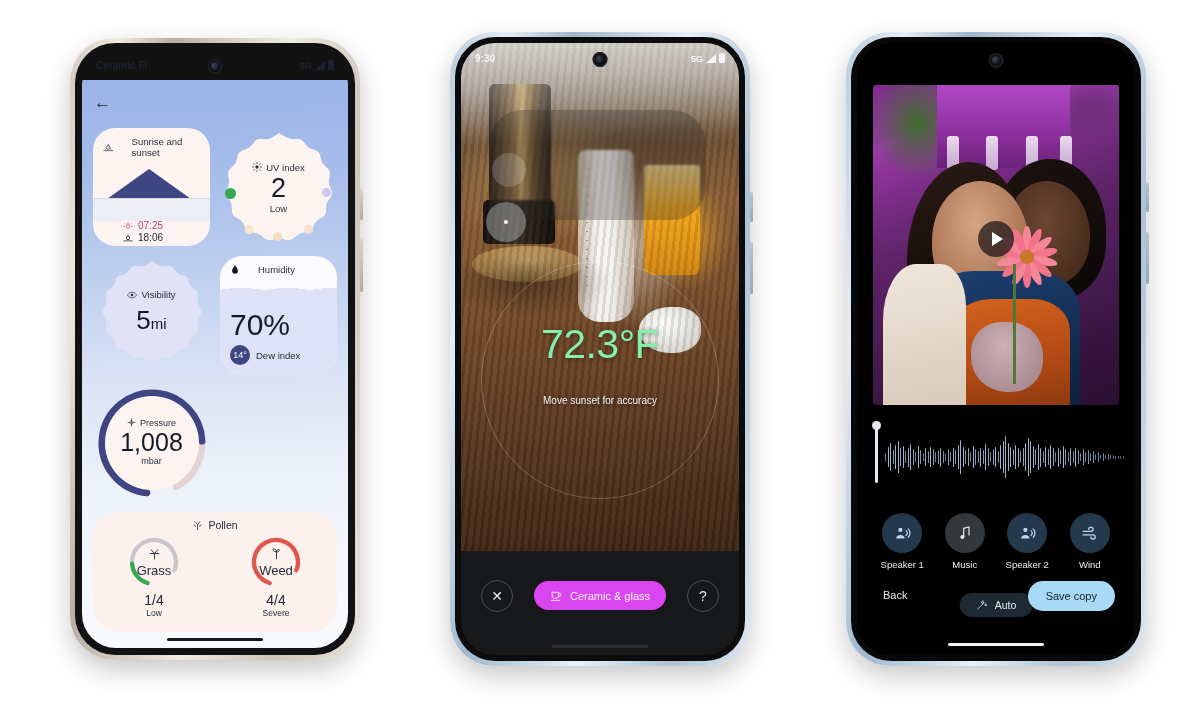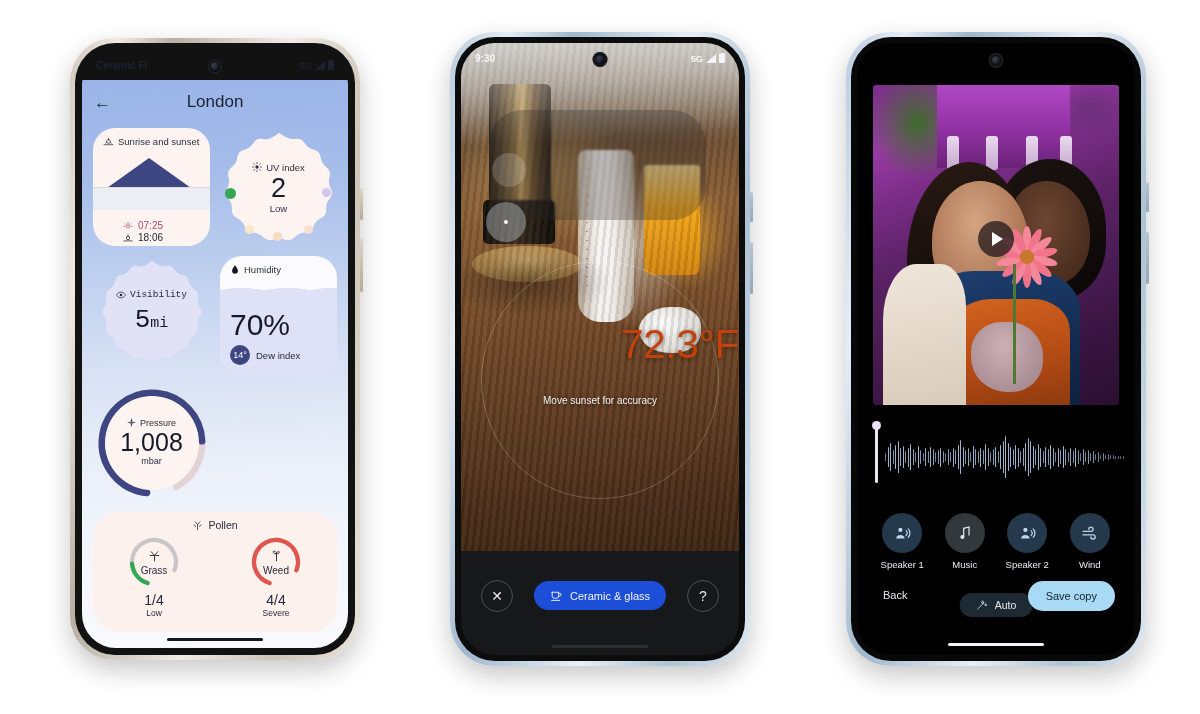--- a/index.html
+++ b/index.html
@@ -77,21 +77,21 @@
   .w-top { position:relative; height:44px; margin-top:30px; display:flex; align-items:center; }
   .w-back { position:absolute; left:12px; font-size:17px; color:#1f2536; line-height:1; cursor:pointer; }
   .w-title { flex:1; text-align:center; font-size:17px; color:#1b2233; font-weight:400; }
 
   .w-grid { padding: 4px 11px 0 11px; display:grid; grid-template-columns: 1fr 1fr; gap:10px; }
 
   .card { border-radius:22px; overflow:hidden; position:relative; }
 
   
   .c-sunrise { background:#fdf4f2; height:118px; }
-  .c-hd { display:flex; align-items:center; gap:4px; padding:8px 0 0 10px; font-size:9.5px; color:#2a2f3d; }
+  .c-hd { display:flex; align-items:center; gap:18px; padding:8px 0 0 10px; font-size:9.5px; color:#2a2f3d; }
   .sun-art { position:relative; height:60px; margin-top:3px; overflow:hidden; }
   .sun-sky { position:absolute; inset:0; background:#fdf4f2; }
   .sun-ball { position:absolute; left:46%; top:14px; width:15px;height:15px;border-radius:50%; background:#f5b528; }
   .sun-mt {
     position:absolute; left:12%; bottom:22px; width:0;height:0;
     border-style:solid; border-width:0 42px 30px 42px;
     border-color: transparent transparent #3d4582 transparent;
   }
   .sun-horizon { position:absolute; left:0; right:0; bottom:22px; height:1px; background:#e2d9d7; }
   .sun-ground { position:absolute; left:0;right:0;bottom:0;height:22px; background:#eceef6; }
@@ -154,21 +154,21 @@
 
   
   .c-pollen { grid-column: 1 / span 2; background:#fdf1ee; border-radius:26px; height:120px; padding-top:7px; }
   .pollen-hd { display:flex; align-items:center; justify-content:center; gap:5px; font-size:10.5px; color:#262c3b; }
   .pollen-row { display:flex; justify-content:space-around; margin-top:4px; }
   .pollen-item { width:74px; text-align:center; }
   .gauge { position:relative; width:54px; height:54px; margin:0 auto; }
   .gauge-c { position:absolute; inset:0; display:flex; flex-direction:column;
              align-items:center; justify-content:center; gap:1px; }
   .gauge-ic { font-size:11px; line-height:1; }
-  .gauge-t { font-size:10px; color:#242a39; }
+  .gauge-t { font-size:13px; color:#242a39; }
   .pollen-sub1 { font-size:14px; color:#242a39; margin-top:3px; }
   .pollen-sub2 { font-size:8.5px; color:#242a39; }
 
   .navbar-light { position:absolute; left:50%; bottom:7px; transform:translateX(-50%);
     width:96px; height:3.5px; border-radius:3px; background:#15181f; }
 
   
   .t-screen { width:100%;height:100%; position:relative; background:#0b0b0b; }
   .t-photo {
     position:absolute; left:0; right:0; top:0; height:83%;
@@ -213,32 +213,32 @@
   }
   .t-blob1 { position:absolute; left:11%; top:18%; width:34px;height:34px;border-radius:50%;
     background: rgba(255,255,255,.18); }
   .t-blob2 { position:absolute; left:9%; top:26%; width:40px;height:40px;border-radius:50%;
     background: rgba(190,200,205,.42); display:flex; align-items:center; justify-content:center; }
   .t-blob2::after{content:"";width:4px;height:4px;border-radius:50%;background:#fff;}
 
   .t-ring { position:absolute; left:50%; top:55%; transform:translate(-50%,-50%);
     width:238px; height:238px; border-radius:50%; border:1.5px solid rgba(255,255,255,.22); }
 
-  .t-temp { position:absolute; left:0;right:0; top:45.5%; text-align:right;
-    font-size:41px; color:#c2410c; font-weight:400; letter-spacing:-.5px;
+  .t-temp { position:absolute; left:0;right:0; top:45.5%; text-align:center;
+    font-size:41px; color:#86efac; font-weight:400; letter-spacing:-.5px;
     text-shadow:0 1px 5px rgba(0,0,0,.45); }
   .t-hint { position:absolute; left:0;right:0; top:57.5%; text-align:center;
     font-size:10px; color:#f2f2f2; text-shadow:0 1px 4px rgba(0,0,0,.5); }
 
   .t-bottombar { position:absolute; left:0;right:0;bottom:0; height:17%;
     background:#17181a; display:flex; align-items:center; justify-content:space-between;
     padding: 0 20px 14px 20px; }
   .t-circbtn { width:32px;height:32px;border-radius:50%; border:1px solid #4b4f55;
     color:#e7e9ec; display:flex; align-items:center; justify-content:center; font-size:14px; }
-  .t-pill { background:#1d4ed8; color:#f1f4f7; border-radius:18px;
+  .t-pill { background:#d946ef; color:#f1f4f7; border-radius:18px;
     padding:8px 16px; font-size:11px; display:flex; align-items:center; gap:7px; }
   .t-statusbar { color:#f4f5f6; }
   .t-statusbar .tri { border-color: transparent transparent #f4f5f6 transparent; }
   .t-statusbar .batt { background:#f4f5f6; }
   .navbar-dark { position:absolute; left:50%; bottom:7px; transform:translateX(-50%);
     width:96px; height:3.5px; border-radius:3px; background:#2b2d30; }
 
   
   .a-screen { width:100%; height:100%; background:#000; position:relative; }
   .a-photo {
@@ -324,21 +324,20 @@
             <span class="sb-right">
               <span class="sb-5g">5G</span>
               <span class="tri"></span>
               <span class="batt"></span>
             </span>
           </div>
           <div class="punch-hole" style="top:9px;"></div>
 
           <div class="w-top">
             <span class="w-back">←</span>
-            <div class="w-title">London</div>
           </div>
 
           <div class="w-grid">
 
             <div class="card c-sunrise">
               <div class="c-hd">
                 <svg width="11" height="11" viewBox="0 0 24 24">
                   <circle cx="12" cy="12" r="4" fill="none" stroke="#2a2f3d" stroke-width="1.6"></circle>
                   <path d="M2 19h20M6 16l2-2M18 16l-2-2M12 5v3" stroke="#2a2f3d" stroke-width="1.6" fill="none" stroke-linecap="round"></path>
                 </svg>
@@ -390,21 +389,21 @@
                     <span>UV index</span>
                   </div>
                   <div class="uv-num">2</div>
                   <div class="uv-lbl">Low</div>
                 </div>
               </div>
             </div>
 
 
             <div class="c-vis-wrap">
-              <div class="scallop" style="width:104px;height:104px;font-family:Liberation Mono, monospace;">
+              <div class="scallop" style="width:104px;height:104px;">
                 <svg class="scallop-bg" viewBox="0 0 112 112">
                   <g id="visscallop">
                       <path d="M56.0,1.0 Q65.6,7.9 71.3,6.6 Q77.0,5.2 80.1,10.2 Q83.2,15.3 89.1,16.2 Q94.9,17.1 95.8,22.9 Q96.7,28.8 101.8,31.9 Q106.8,35.0 105.4,40.7 Q104.1,46.4 107.5,51.2 Q111.0,56.0 107.5,60.8 Q104.1,65.6 105.4,71.3 Q106.8,77.0 101.8,80.1 Q96.7,83.2 95.8,89.1 Q94.9,94.9 89.1,95.8 Q83.2,96.7 80.1,101.8 Q77.0,106.8 71.3,105.4 Q65.6,104.1 60.8,107.5 Q56.0,111.0 51.2,107.5 Q46.4,104.1 40.7,105.4 Q35.0,106.8 31.9,101.8 Q28.8,96.7 22.9,95.8 Q17.1,94.9 16.2,89.1 Q15.3,83.2 10.2,80.1 Q5.2,77.0 6.6,71.3 Q7.9,65.6 4.5,60.8 Q1.0,56.0 4.5,51.2 Q7.9,46.4 6.6,40.7 Q5.2,35.0 10.2,31.9 Q15.3,28.8 16.2,22.9 Q17.1,17.1 22.9,16.2 Q28.8,15.3 31.9,10.2 Q35.0,5.2 40.7,6.6 Q46.4,7.9 51.2,4.5 Z" fill="#e2e2f6"></path>
                     </g>
                 </svg>
                 <div class="scallop-in">
                   <div class="vis-hd">
                     <svg width="10" height="10" viewBox="0 0 24 24">
                       <path d="M1 12s4-7 11-7 11 7 11 7-4 7-11 7-11-7-11-7z" fill="none" stroke="#262c3b" stroke-width="1.7"></path>
                       <circle cx="12" cy="12" r="3" fill="#262c3b"></circle>

